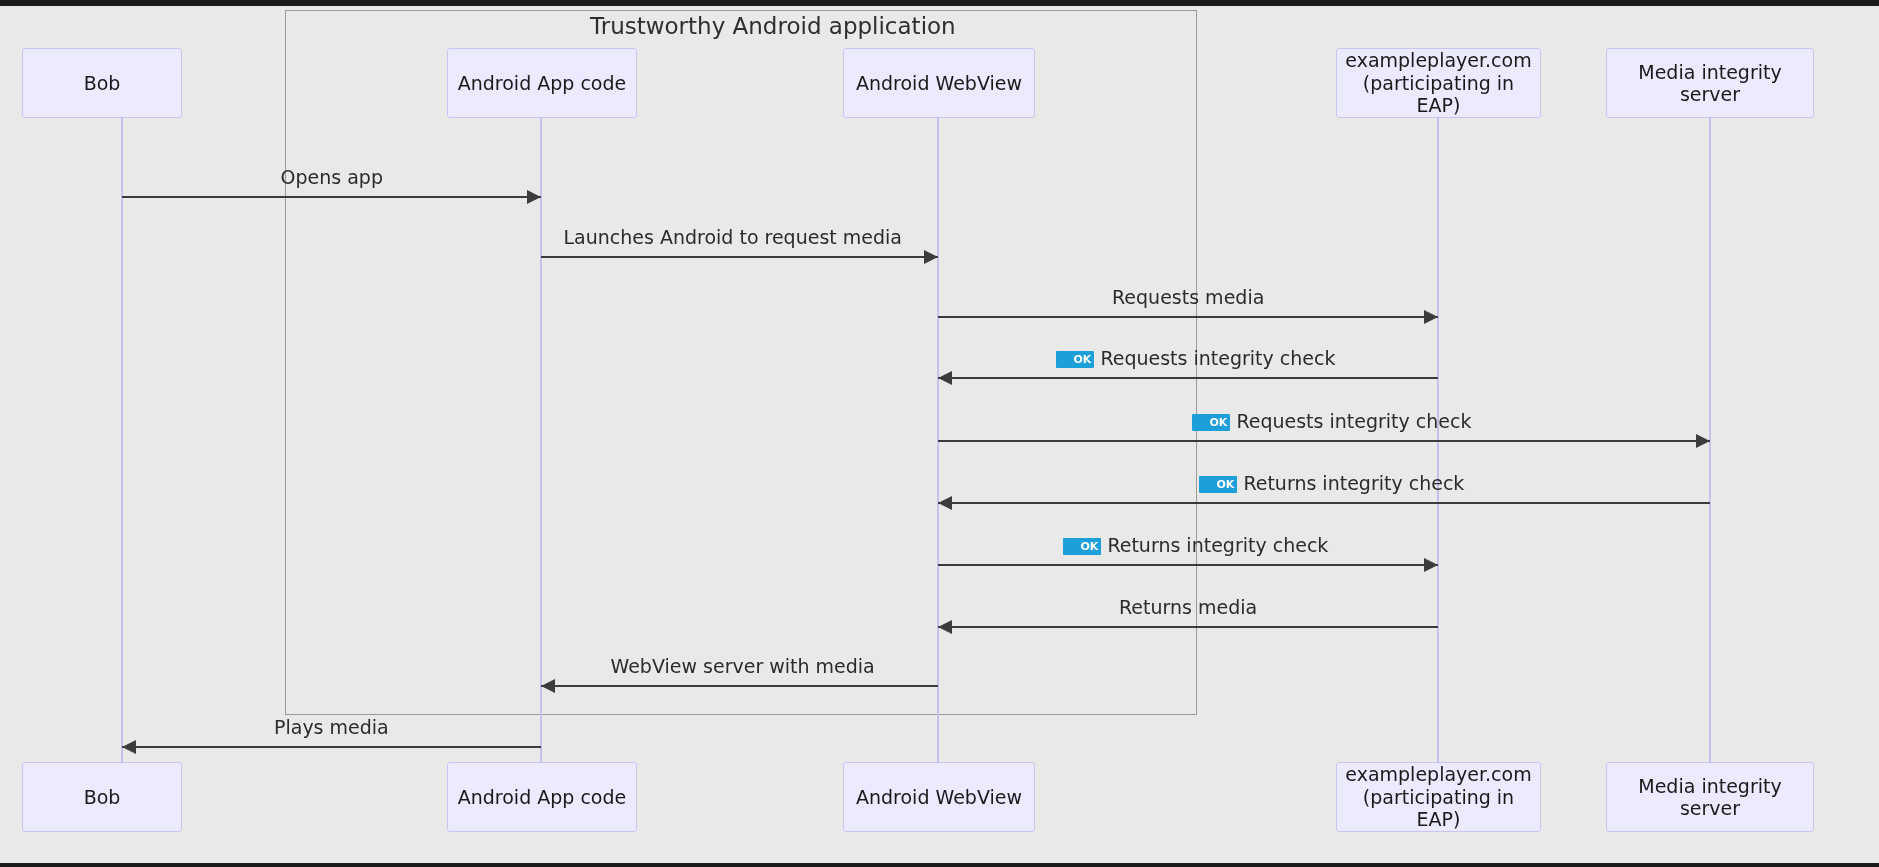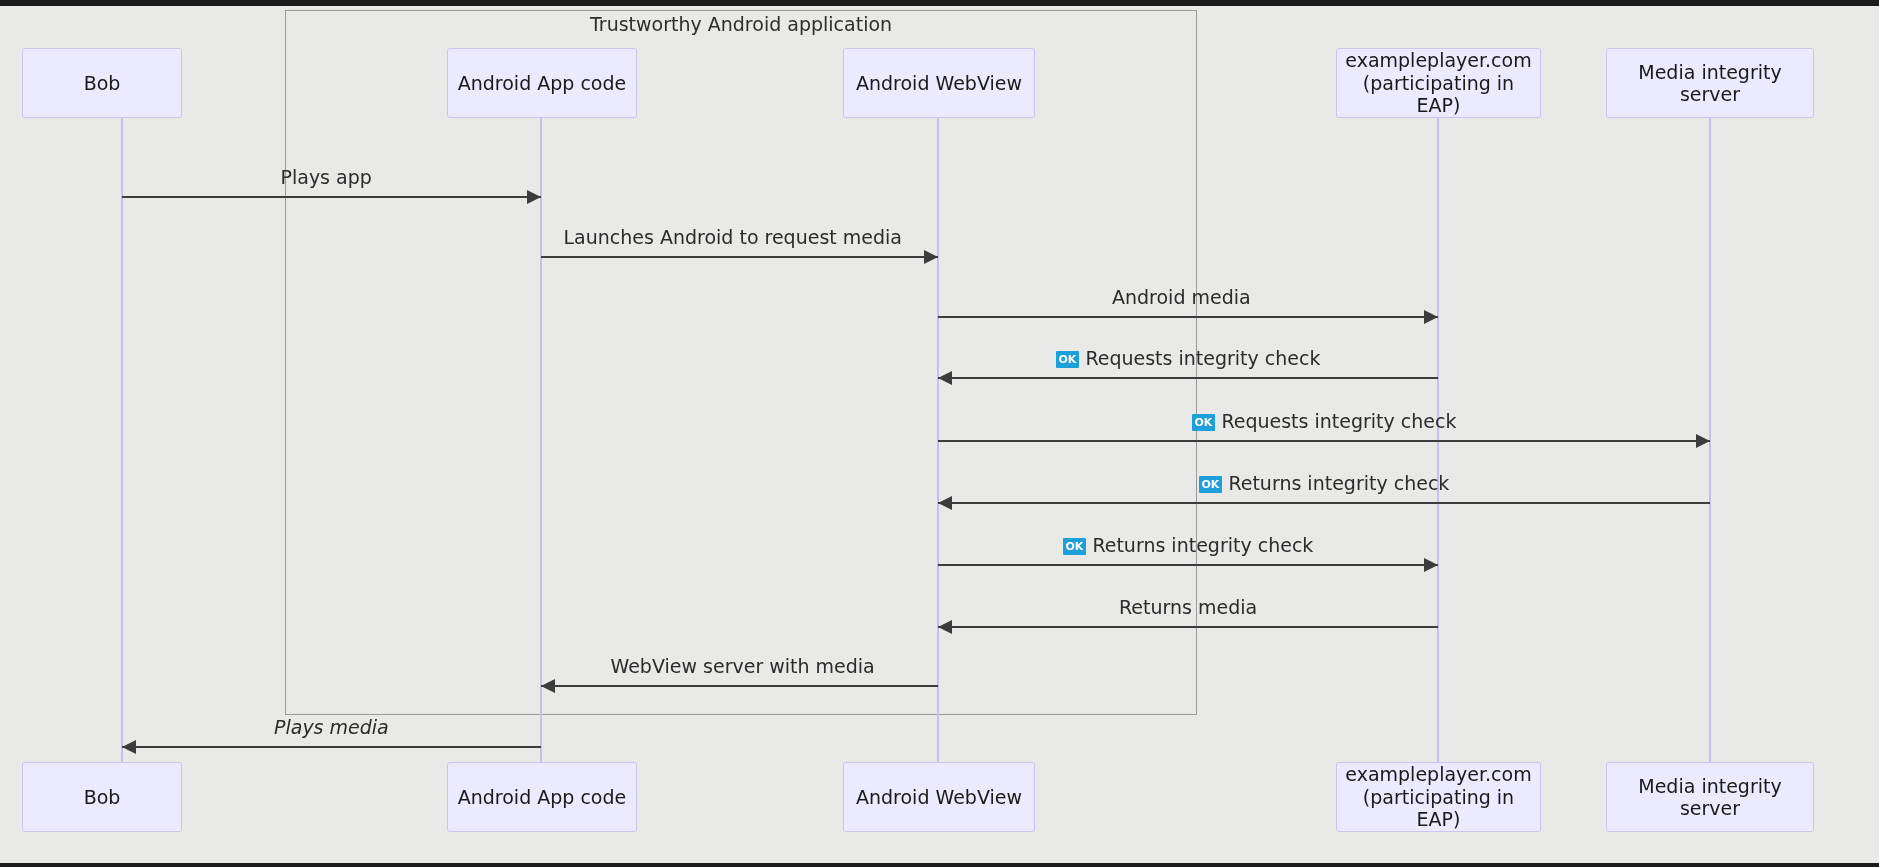--- a/index.html
+++ b/index.html
@@ -30,21 +30,21 @@
   .group-box {
     position: absolute;
     border: 1.6px solid #9a9a9a;
     background: transparent;
     box-sizing: border-box;
     z-index: 1;
   }
   .group-box-label {
     position: absolute;
     color: #2e2e2e;
-    font-size: 19px;
+    font-size: 23px;
     white-space: nowrap;
     z-index: 6;
     background: #e9e9e7;
     padding: 0 6px;
   }
 
   
   .lifeline {
     position: absolute;
     width: 2px;
@@ -112,21 +112,21 @@
   .ok-badge {
     display: inline-flex;
     align-items: center;
     justify-content: center;
     background: #1d9fd9;
     color: #ffffff;
     font-size: 11px;
     font-weight: bold;
     font-family: "DejaVu Sans", sans-serif;
     line-height: 1;
-    padding: 3px 3px 3px 3px;
+    padding: 3px 3px 3px 18px;
     border-radius: 1px;
     letter-spacing: 0px;
     position: relative;
     top: 1px;
   }
 </style>
 </head>
 <body>
 
 <div id="canvas">
@@ -142,35 +142,35 @@
       <div class="lifeline" style="left: 540px; top: 118px; height: 644px;"></div>
       <div class="lifeline" style="left: 937px; top: 118px; height: 644px;"></div>
       <div class="lifeline" style="left: 1437px; top: 118px; height: 644px;"></div>
       <div class="lifeline" style="left: 1709px; top: 118px; height: 644px;"></div>
     </div>
   <div id="message-layer">
       <div class="msg" style="left: 122px; top: 196px; width: 419px;">
         <div class="msg-line" style="width: 419px;"></div>
         <div class="arrow-head right" style="left: 405px;"></div>
         <div class="msg-label" style="left: 158.5px;">
-          <span>Plays app</span>
+          <span>Opens app</span>
         </div>
       </div>
       <div class="msg" style="left: 541px; top: 256px; width: 397px;">
         <div class="msg-line" style="width: 397px;"></div>
         <div class="arrow-head right" style="left: 383px;"></div>
         <div class="msg-label" style="left: 22.5px;">
           <span>Launches Android to request media</span>
         </div>
       </div>
       <div class="msg" style="left: 938px; top: 316px; width: 500px;">
         <div class="msg-line" style="width: 500px;"></div>
         <div class="arrow-head right" style="left: 486px;"></div>
         <div class="msg-label" style="left: 174px;">
-          <span>Android media</span>
+          <span>Requests media</span>
         </div>
       </div>
       <div class="msg" style="left: 938px; top: 377px; width: 500px;">
         <div class="msg-line" style="width: 500px;"></div>
         <div class="arrow-head left" style="left: 0px;"></div>
         <div class="msg-label" style="left: 117.5px;">
           <span class="ok-badge">OK</span>
           <span>Requests integrity check</span>
         </div>
       </div>
@@ -208,21 +208,21 @@
       <div class="msg" style="left: 541px; top: 685px; width: 397px;">
         <div class="msg-line" style="width: 397px;"></div>
         <div class="arrow-head left" style="left: 0px;"></div>
         <div class="msg-label" style="left: 69.5px;">
           <span>WebView server with media</span>
         </div>
       </div>
       <div class="msg" style="left: 122px; top: 746px; width: 419px;">
         <div class="msg-line" style="width: 419px;"></div>
         <div class="arrow-head left" style="left: 0px;"></div>
-        <div class="msg-label" style="left: 152px; font-style: italic;">
+        <div class="msg-label" style="left: 152px;">
           <span>Plays media</span>
         </div>
       </div>
     </div>
   <div id="participant-layer">
       <div class="participant" style="left: 22px; top: 48px; width: 160px; height: 70px;">
         <div>
           <span>Bob</span>
         </div>
       </div>

